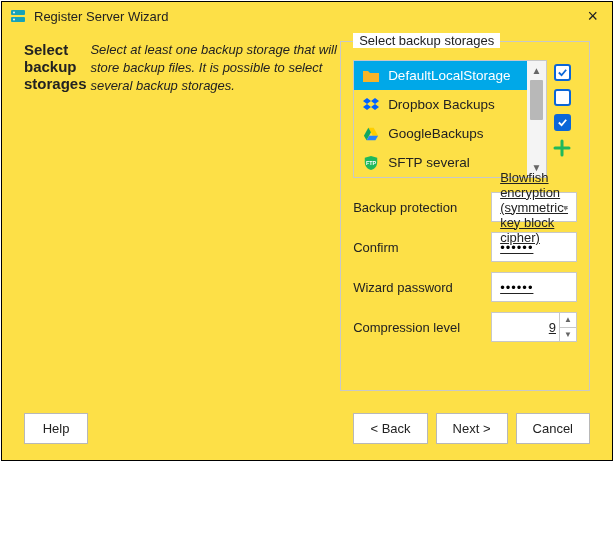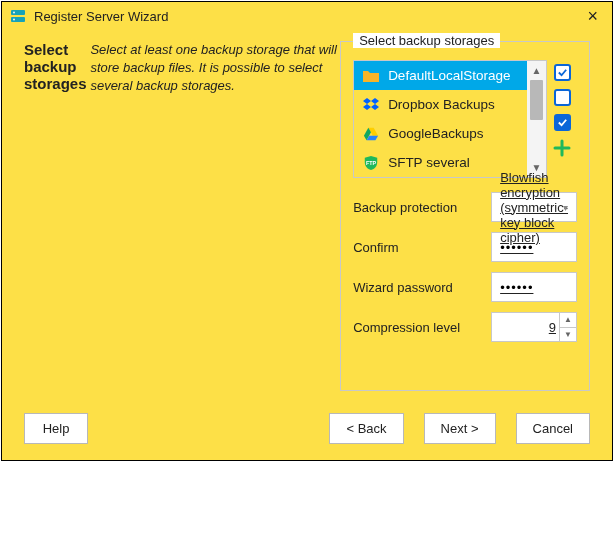--- a/index.html
+++ b/index.html
@@ -236,21 +236,21 @@
   .btn {
     border: 1px solid #b8b8b8;
     background: #fff;
     padding: 7px 16px;
     font-size: 13px;
     cursor: pointer;
     min-width: 64px;
     text-align: center;
   }
   .footer-spacer { flex: 1; }
-  .footer .btn + .btn { margin-left: 20px; }
+  .footer .btn + .btn { margin-left: 8px; }
 </style>
 </head>
 <body>
 
 <div class="window">
 
   <div class="titlebar">
     <span class="app-icon">
       <svg viewBox="0 0 16 16" width="16" height="16">
         <rect x="1" y="2" width="14" height="5" rx="1" fill="#17a2b8"></rect>

